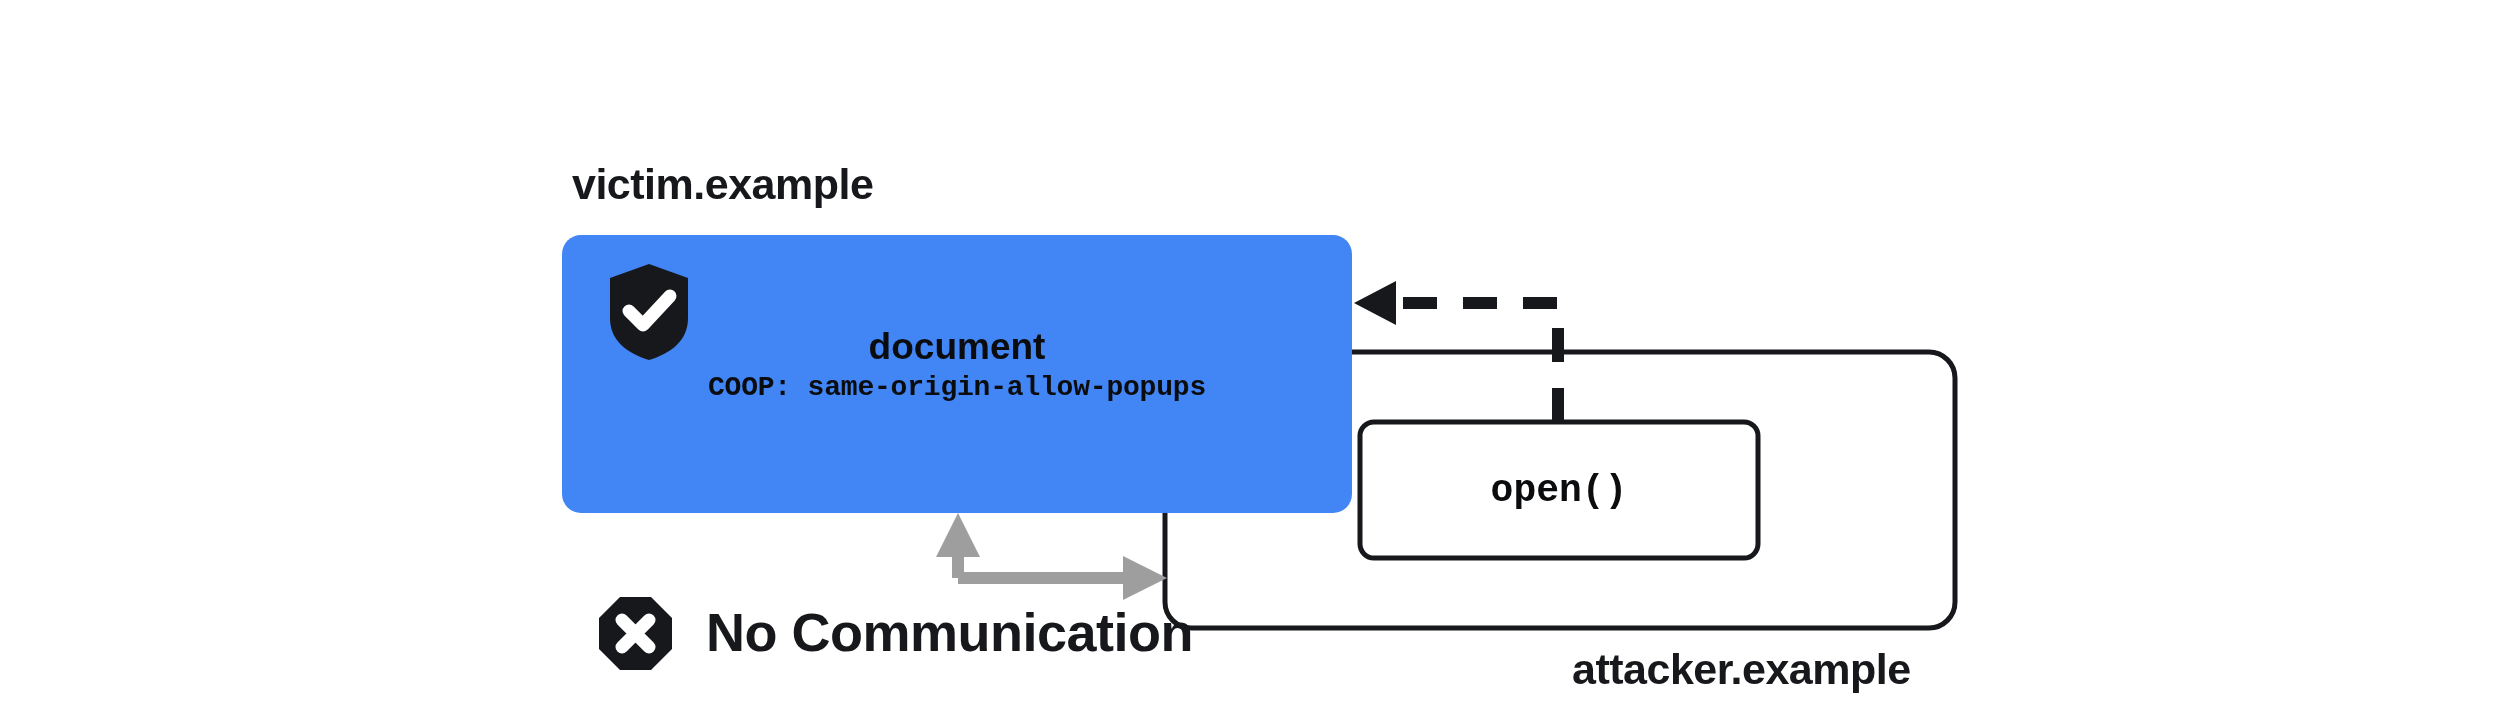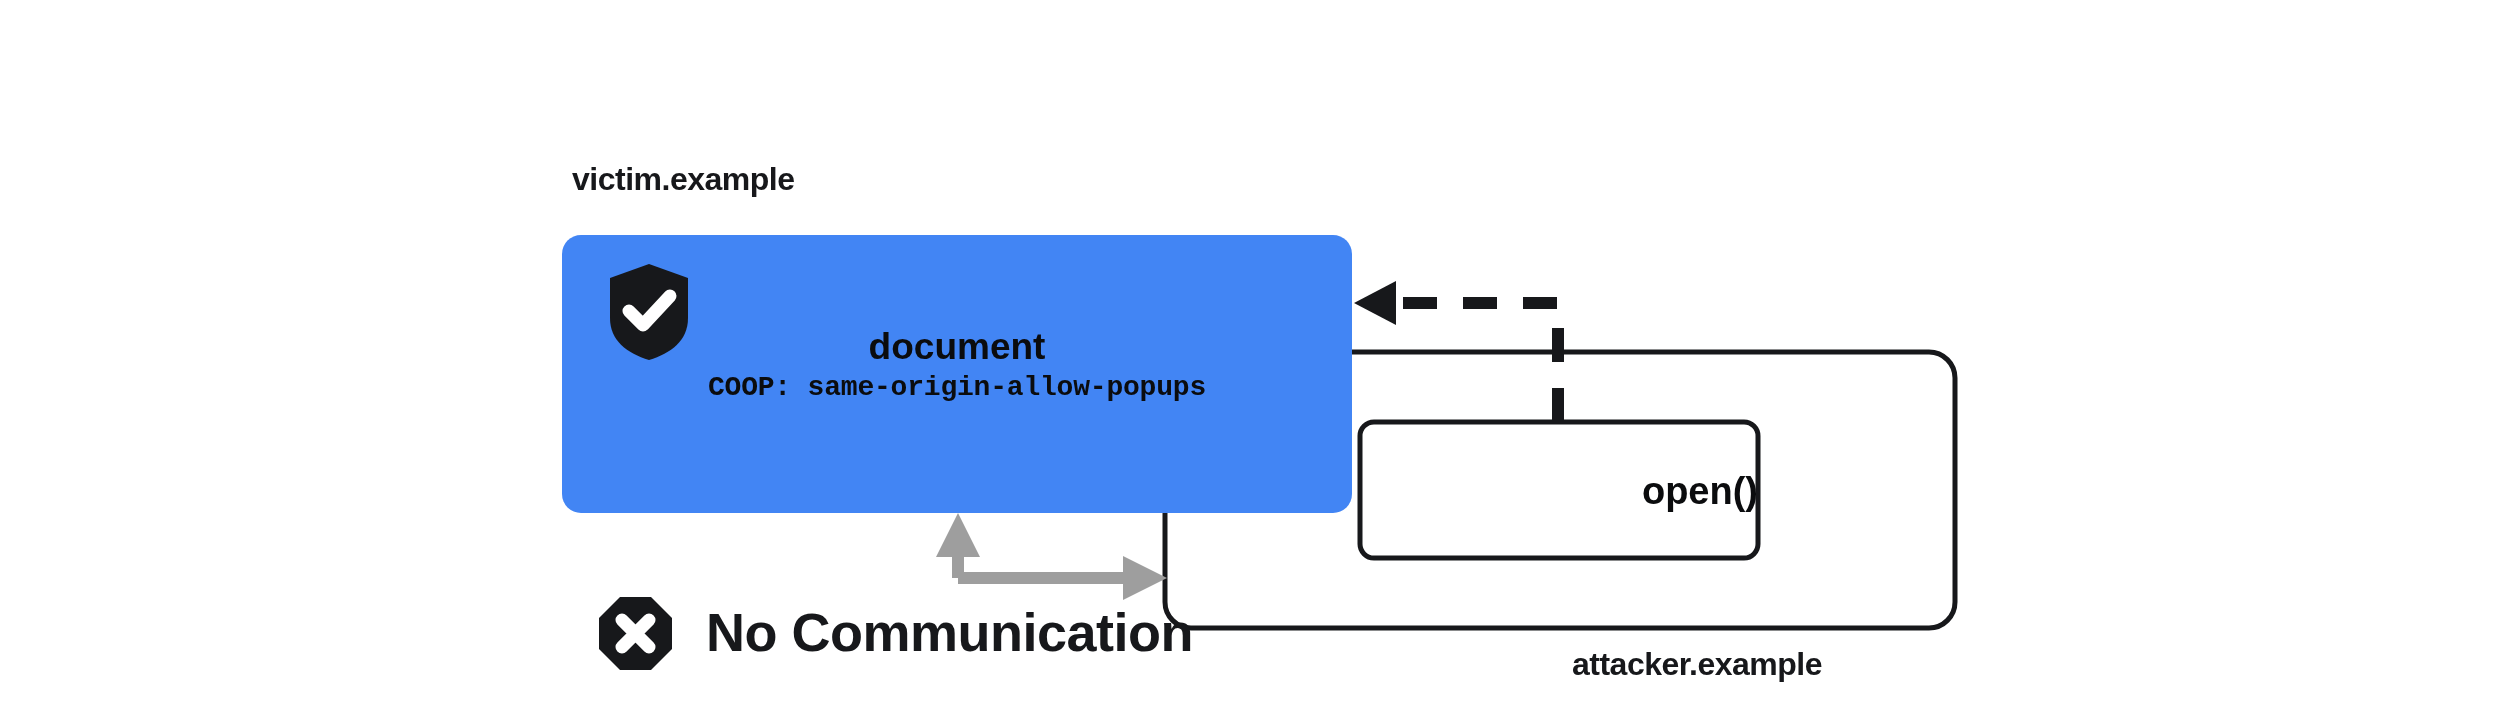--- a/index.html
+++ b/index.html
@@ -26,21 +26,21 @@
   }
   .lbl {
     position: absolute;
     white-space: nowrap;
     color: #17181b;
   }
   
   .origin-label {
     font-family: "Liberation Sans", sans-serif;
     font-weight: 700;
-    font-size: 32px;
+    font-size: 43px;
     letter-spacing: -0.5px;
     line-height: 1;
   }
   #victim-origin-label {
     left: 572px;
     top: 163px;
   }
   #attacker-origin-label {
     left: 1572px;
     top: 648px;
@@ -68,22 +68,22 @@
     font-size: 28px;
     line-height: 1;
     letter-spacing: -0.2px;
     color: #0b0c0e;
   }
   
   #open-call-label {
     left: 1360px;
     top: 472px;
     width: 398px;
-    text-align: right;
-    font-family: Liberation Sans, sans-serif;
+    text-align: center;
+    font-family: Liberation Mono, monospace;
     font-weight: 700;
     font-size: 38px;
     line-height: 1;
     color: #0b0c0e;
   }
   
   #no-communication-label {
     left: 706px;
     top: 605px;
     font-family: "Liberation Sans", sans-serif;

